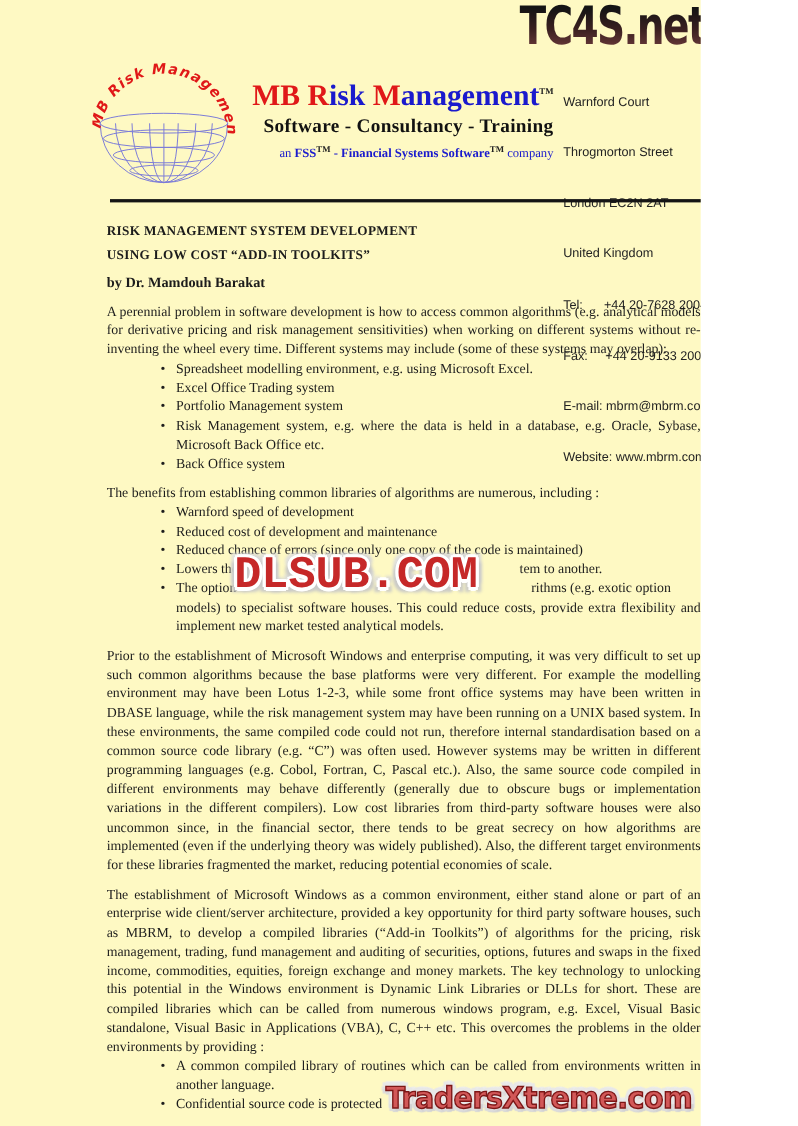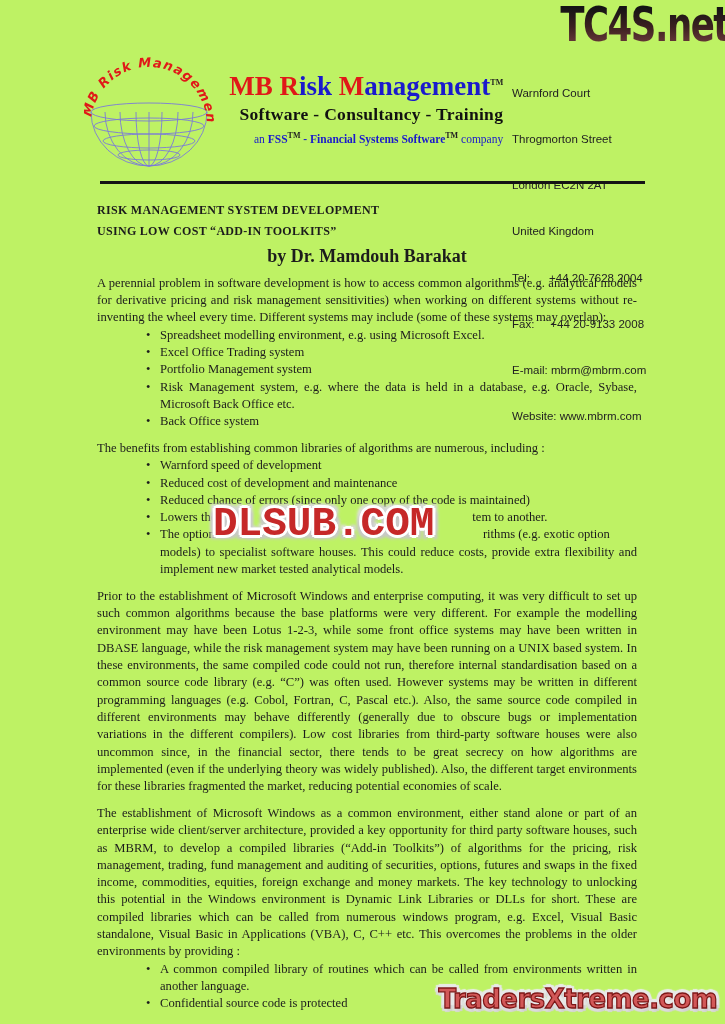--- a/index.html
+++ b/index.html
@@ -1,17 +1,17 @@
 <!DOCTYPE html>
 <html style="--brand_red: #e01818; --brand_blue: #1a1acd; --globe_blue: #7b7bd8; --dlsub_red: #c62828; --tx_fill: #d25858; --tx_outline: #7c1616;"><head>
 <meta charset="utf-8">
 <style>
   html,body{margin:0;padding:0;background:#ffffff;}
   .page{
-    position:relative;width:725px;height:1024px;background:#bef264;overflow:hidden;
+    position:relative;width:637px;height:1024px;background:#fef9c3;overflow:hidden;
     font-family:"Liberation Serif",serif;color:#1c1c1c;
   }
   
   .tc4s{
     position:absolute;top:-2px;right:-4px;
     font-family:"DejaVu Sans",sans-serif;font-weight:bold;font-size:48px;line-height:52px;
     letter-spacing:-2px;transform:scaleX(.74);transform-origin:100% 0;
     background:linear-gradient(180deg,#141414 18%,#3a2020 55%,#6e3c3c 92%);
     -webkit-background-clip:text;background-clip:text;color:transparent;
     white-space:nowrap;
@@ -33,21 +33,21 @@
   
   .contact{position:absolute;left:512px;top:55px;
     font-family:"Liberation Sans",sans-serif;font-size:11.5px;line-height:15.4px;
     color:#222;white-space:pre;}
   
   .hr{position:absolute;left:100px;top:181px;width:545px;height:3px;background:#151515;}
   
   .content{position:absolute;left:97px;top:200px;width:540px;
     font-size:12.6px;line-height:17.3px;text-align:justify;}
   .title{font-size:12px;font-weight:bold;text-align:left;line-height:20.5px;letter-spacing:.3px;}
-  .byline{font-size:18px;font-weight:bold;text-align:center;margin-top:7px;}
+  .byline{font-size:13px;font-weight:bold;text-align:left;margin-top:7px;}
   .content p{margin:9.5px 0 0 0;}
   .content ul{margin:0;padding:0;list-style:none;}
   .content li{position:relative;padding-left:63px;text-align:justify;}
   .content li::before{content:"\2022";position:absolute;left:49px;top:0;}
   .fragline{white-space:nowrap;text-align:left;}
   .gap1{display:inline-block;width:256px;}
   .gap2{display:inline-block;width:268px;}
   
   .dlsub{
     position:absolute;left:116px;top:-8px;z-index:5;

